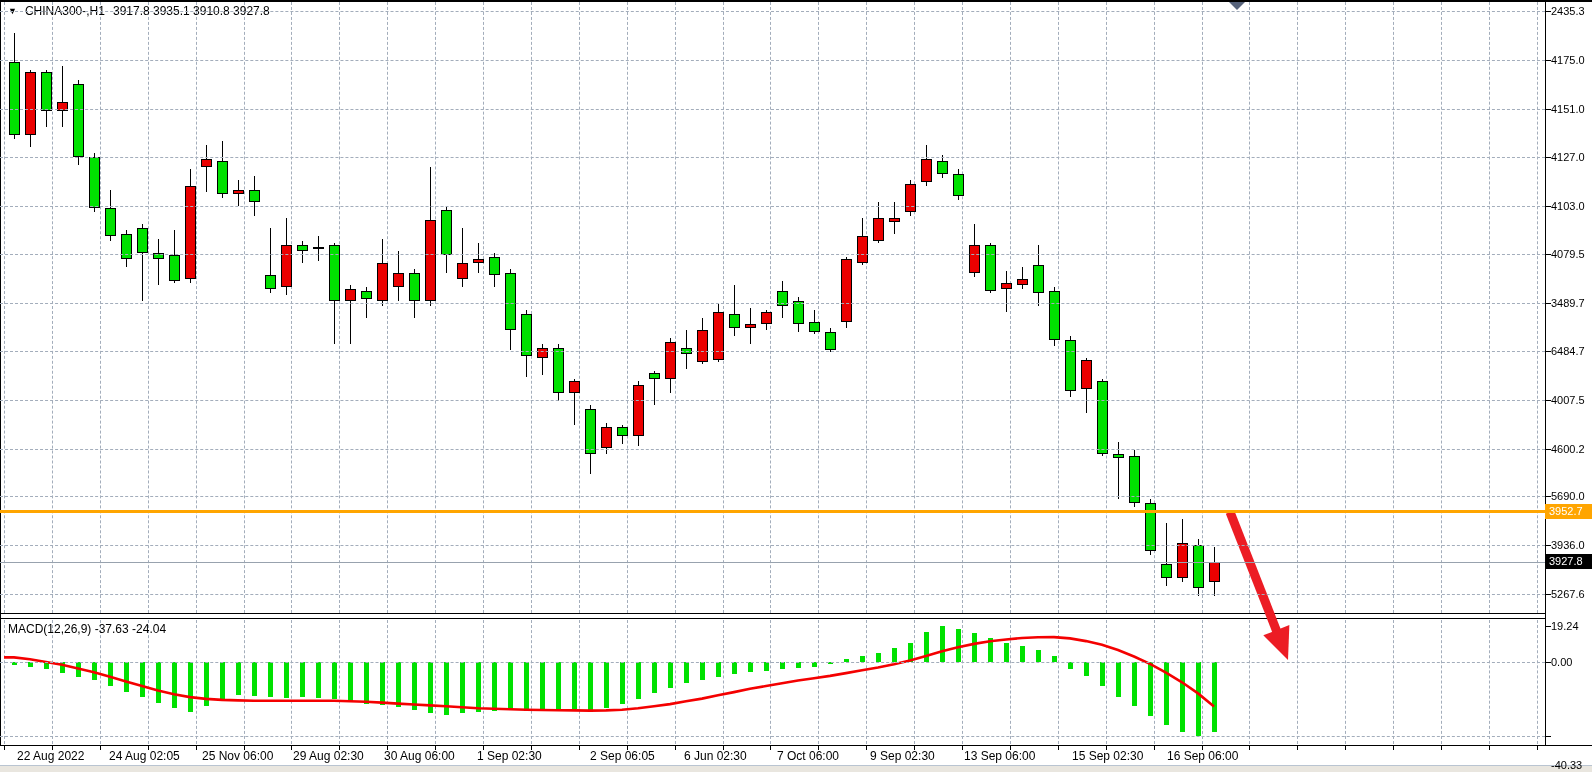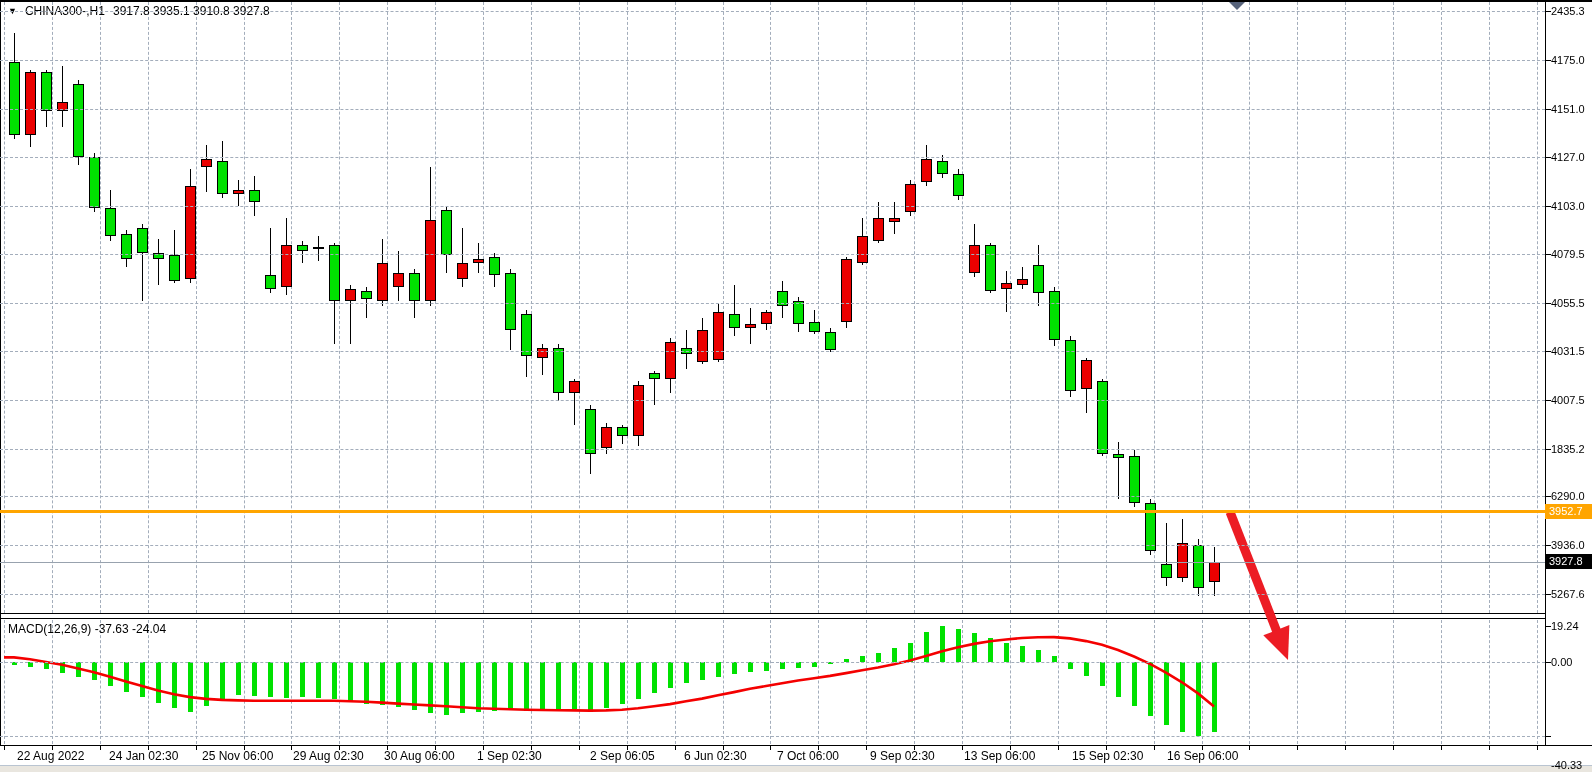--- a/index.html
+++ b/index.html
@@ -349,21 +349,21 @@
       <div class="mbar" style="left: 1195.5px; top: 42px; height: 74.4895px;"></div>
       <div class="mbar" style="left: 1211.5px; top: 42px; height: 69.5026px;"></div>
     </div>
   <div id="macd-label">MACD(12,26,9) -37.63 -24.04</div>
 
   <div id="axis-vline"></div>
   <div id="price-axis" class="abs" style="left:1545px;top:0;width:47px;height:745px;"></div>
   <div id="time-axis-line"></div>
   <div id="time-axis" class="abs" style="left:0;top:745px;width:1592px;height:38px;margin-left:12px;">
       <div class="tlabel" style="left: 5px; top: 4px;">22 Aug 2022</div>
-      <div class="tlabel" style="left: 97px; top: 4px;">24 Jan 02:30</div>
+      <div class="tlabel" style="left: 97px; top: 4px;">24 Aug 02:05</div>
       <div class="tlabel" style="left: 190px; top: 4px;">25 Nov 06:00</div>
       <div class="tlabel" style="left: 281px; top: 4px;">29 Aug 02:30</div>
       <div class="tlabel" style="left: 372px; top: 4px;">30 Aug 06:00</div>
       <div class="tlabel" style="left: 465px; top: 4px;">1 Sep 02:30</div>
       <div class="tlabel" style="left: 578px; top: 4px;">2 Sep 06:05</div>
       <div class="tlabel" style="left: 672px; top: 4px;">6 Jun 02:30</div>
       <div class="tlabel" style="left: 765px; top: 4px;">7 Oct 06:00</div>
       <div class="tlabel" style="left: 858px; top: 4px;">9 Sep 02:30</div>
       <div class="tlabel" style="left: 952px; top: 4px;">13 Sep 06:00</div>
       <div class="tlabel" style="left: 1060px; top: 4px;">15 Sep 02:30</div>
@@ -426,33 +426,33 @@
     <div class="tick-h" style="left: 1545px; top: 157.258px;"></div>
     <div class="pxlabel" style="top: 151.258px;">4127.0</div>
     <div class="hgrid" style="left: 0px; top: 206.01px; width: 1545px;"></div>
     <div class="tick-h" style="left: 1545px; top: 206.01px;"></div>
     <div class="pxlabel" style="top: 200.01px;">4103.0</div>
     <div class="hgrid" style="left: 0px; top: 253.747px; width: 1545px;"></div>
     <div class="tick-h" style="left: 1545px; top: 253.747px;"></div>
     <div class="pxlabel" style="top: 247.747px;">4079.5</div>
     <div class="hgrid" style="left: 0px; top: 302.5px; width: 1545px;"></div>
     <div class="tick-h" style="left: 1545px; top: 302.5px;"></div>
-    <div class="pxlabel" style="top: 296.5px;">4055.5</div>
+    <div class="pxlabel" style="top: 296.5px;">3489.7</div>
     <div class="hgrid" style="left: 0px; top: 351.253px; width: 1545px;"></div>
     <div class="tick-h" style="left: 1545px; top: 351.253px;"></div>
-    <div class="pxlabel" style="top: 345.253px;">4031.5</div>
+    <div class="pxlabel" style="top: 345.253px;">6484.7</div>
     <div class="hgrid" style="left: 0px; top: 400.005px; width: 1545px;"></div>
     <div class="tick-h" style="left: 1545px; top: 400.005px;"></div>
     <div class="pxlabel" style="top: 394.005px;">4007.5</div>
     <div class="hgrid" style="left: 0px; top: 448.758px; width: 1545px;"></div>
     <div class="tick-h" style="left: 1545px; top: 448.758px;"></div>
-    <div class="pxlabel" style="top: 442.758px;">1835.2</div>
+    <div class="pxlabel" style="top: 442.758px;">4600.2</div>
     <div class="hgrid" style="left: 0px; top: 496.495px; width: 1545px;"></div>
     <div class="tick-h" style="left: 1545px; top: 496.495px;"></div>
-    <div class="pxlabel" style="top: 490.495px;">6290.0</div>
+    <div class="pxlabel" style="top: 490.495px;">5690.0</div>
     <div class="hgrid" style="left: 0px; top: 545.247px; width: 1545px;"></div>
     <div class="tick-h" style="left: 1545px; top: 545.247px;"></div>
     <div class="pxlabel" style="top: 539.247px;">3936.0</div>
     <div class="hgrid" style="left: 0px; top: 594px; width: 1545px;"></div>
     <div class="tick-h" style="left: 1545px; top: 594px;"></div>
     <div class="pxlabel" style="top: 588px;">5267.6</div>
     <div class="tick-h" style="left: 1545px; top: 626.464px;"></div>
     <div class="pxlabel" style="top: 620.464px;">19.24</div>
     <div class="hgrid" style="left: 0px; top: 662px; width: 1545px;"></div>
     <div class="tick-h" style="left: 1545px; top: 662px;"></div>

